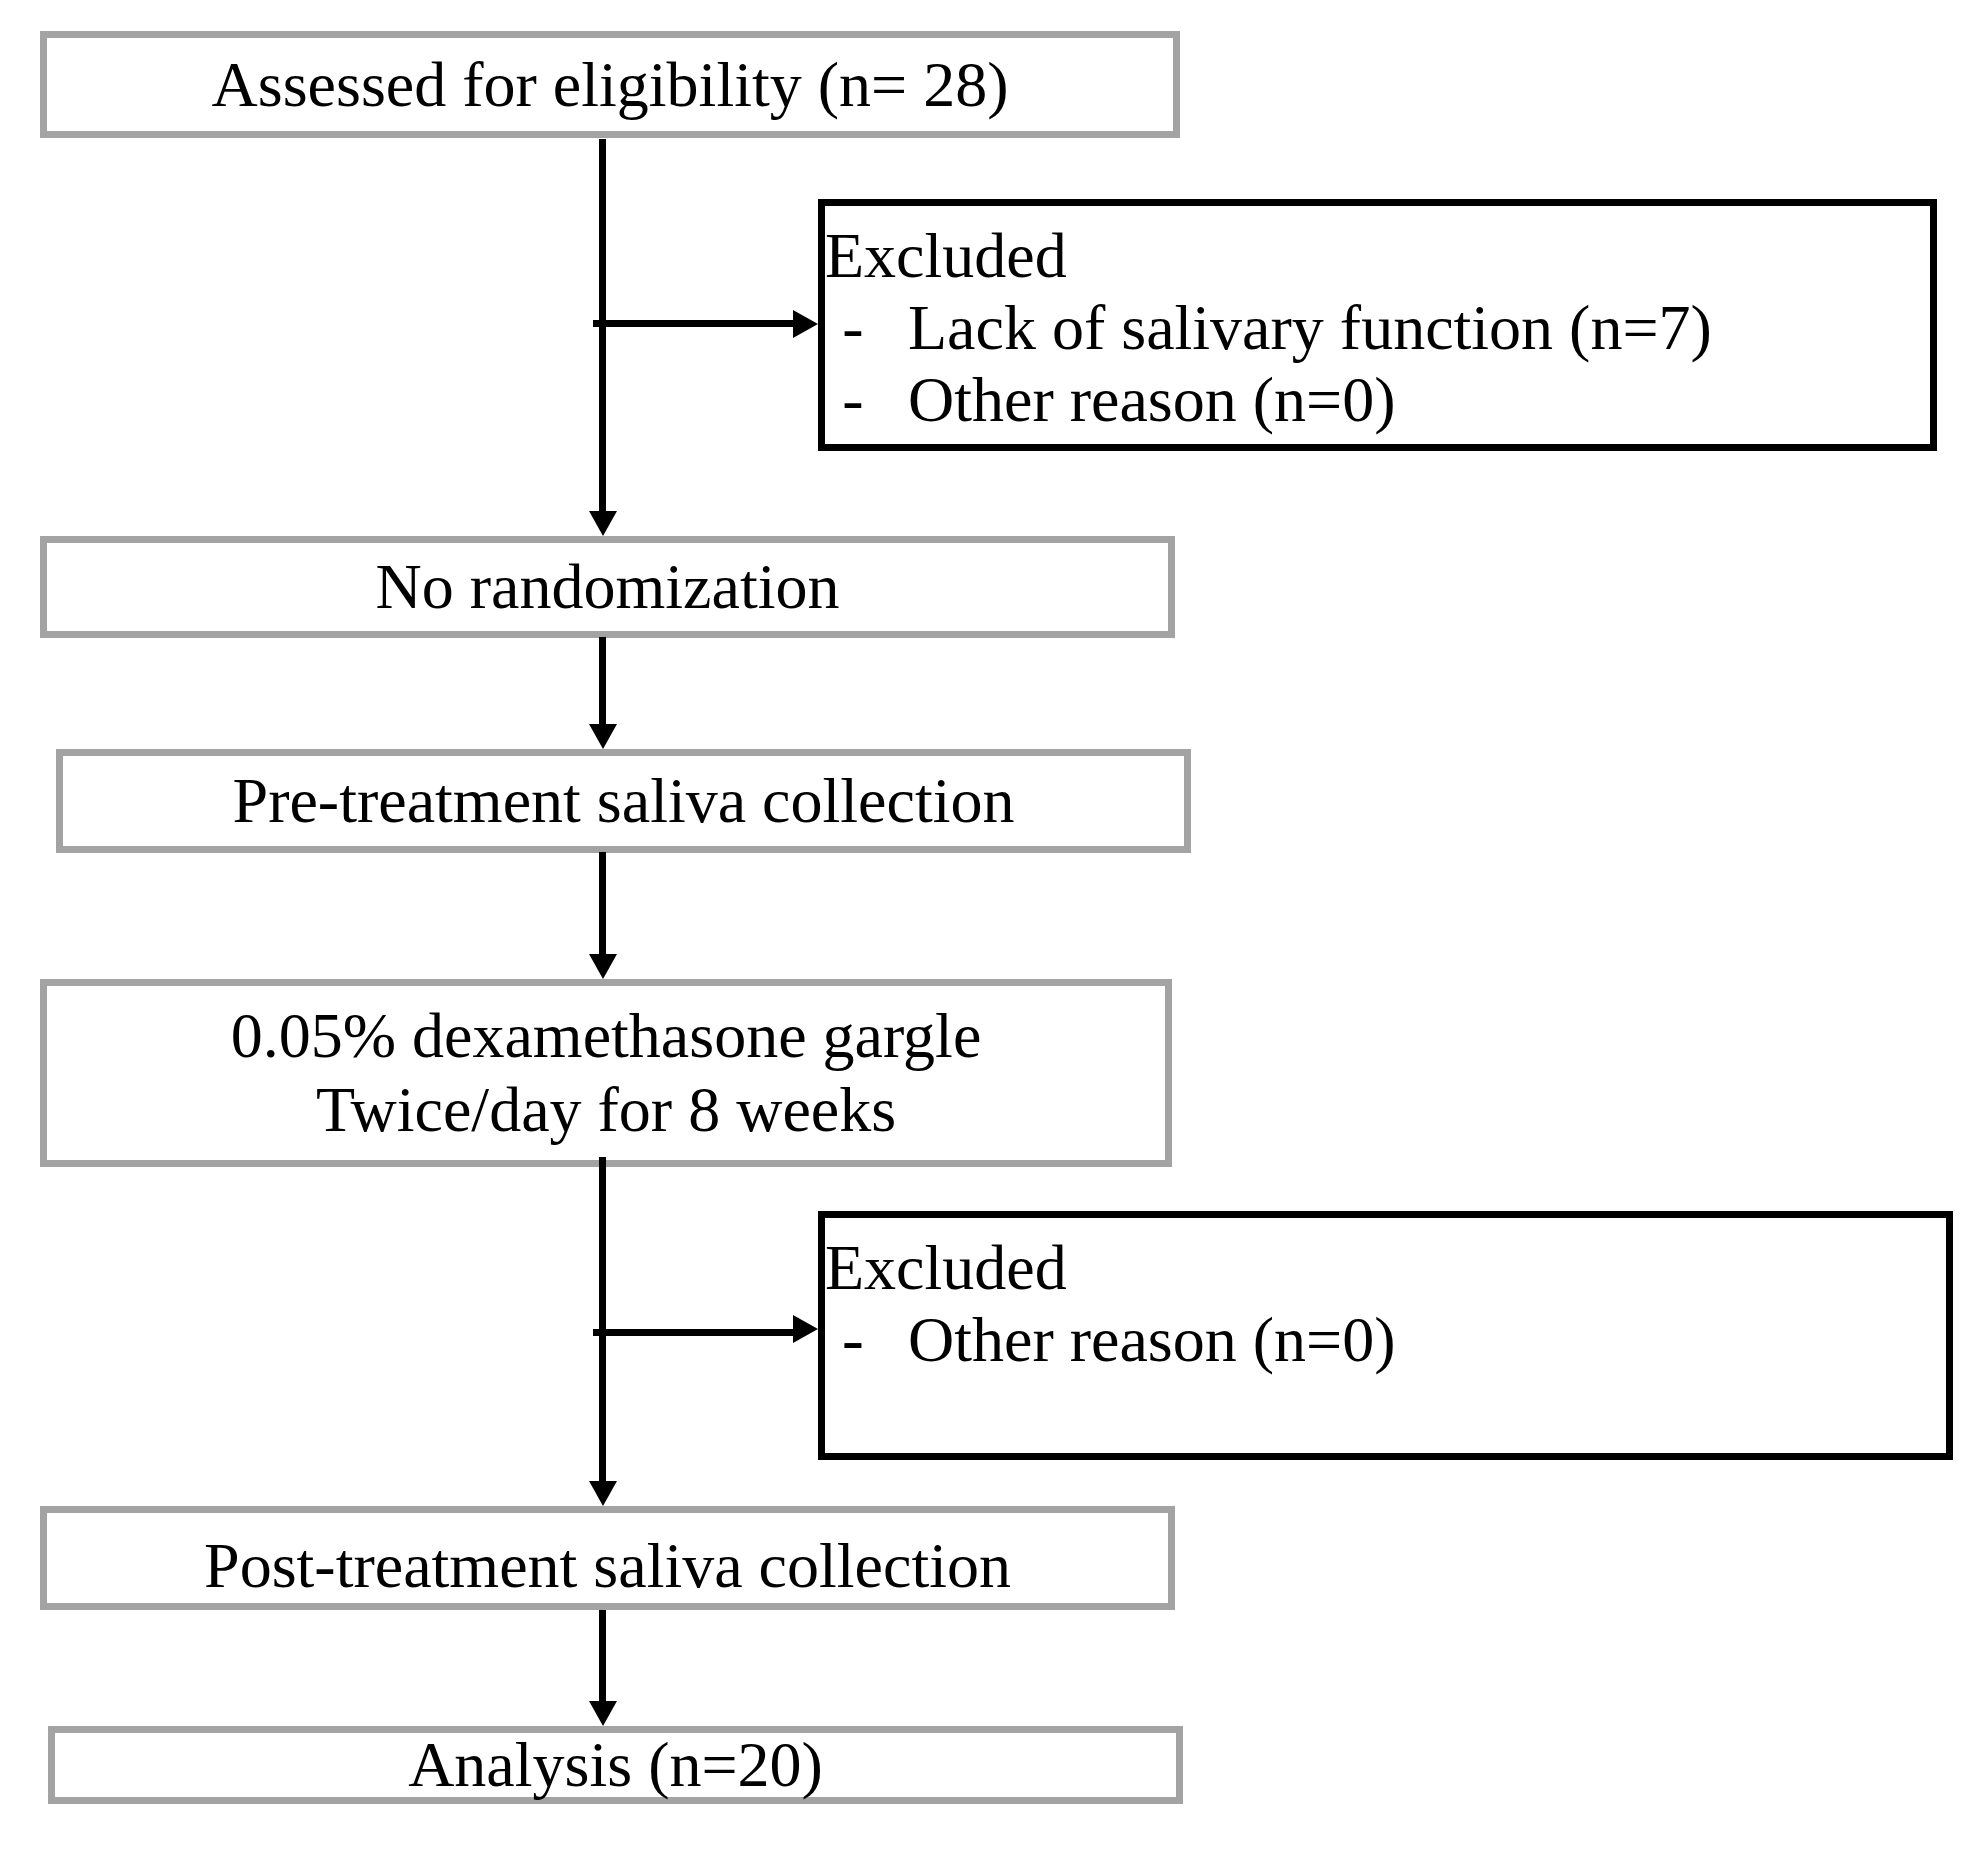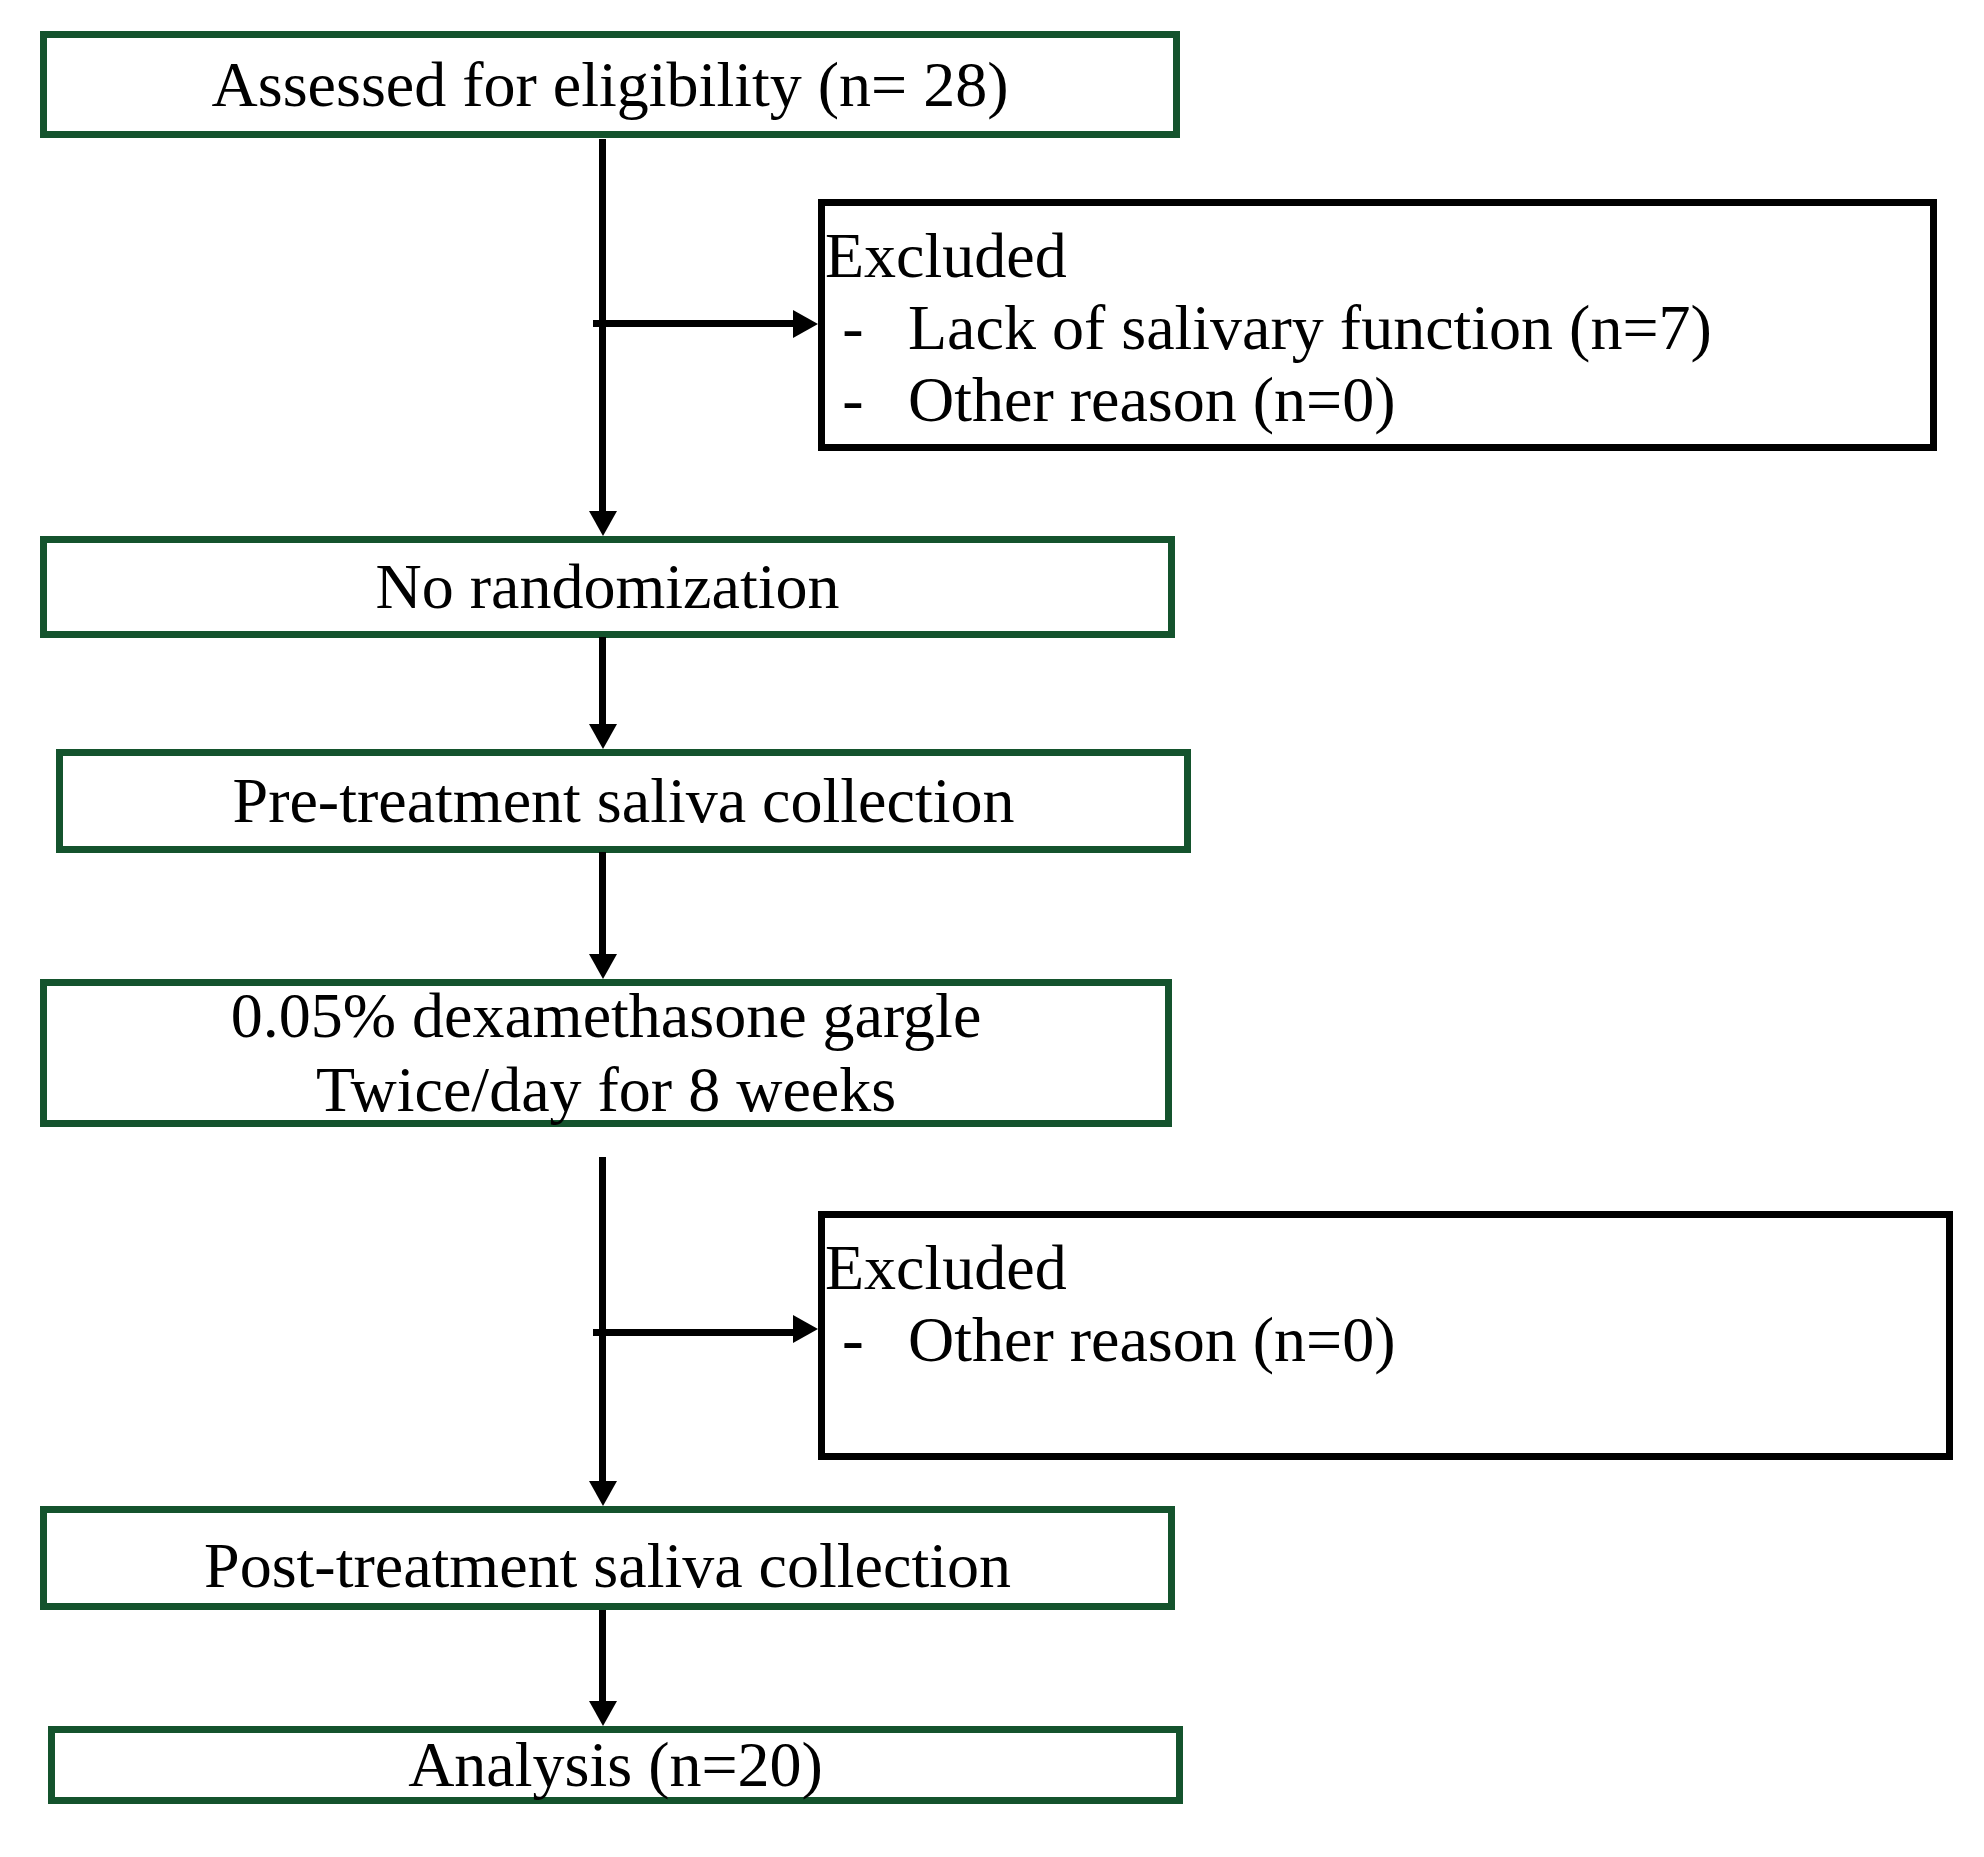--- a/index.html
+++ b/index.html
@@ -13,21 +13,21 @@
     height: 1857px;
     background: #ffffff;
     font-family: "Liberation Serif", "DejaVu Serif", serif;
     color: #000000;
     overflow: hidden;
   }
   .box {
     position: absolute;
     box-sizing: border-box;
     background: #ffffff;
-    border: 7px solid #14532d;
+    border: 7px solid #a3a3a3;
     display: flex;
     flex-direction: column;
     align-items: center;
     justify-content: center;
     text-align: center;
     font-size: 64px;
     line-height: 1.15;
   }
   .box .line { display: block; }
   .multiline .line { line-height: 74px; }
@@ -79,21 +79,21 @@
     height: 0;
     border-top: 14px solid transparent;
     border-bottom: 14px solid transparent;
     border-left: 25px solid #000000;
   }
   
   #box-assessed      { left: 40px;   top: 31px;   width: 1140px; height: 107px; }
   #box-excluded-1    { left: 818px; top: 199px;  width: 1119px; height: 252px; }
   #box-norandom      { left: 40px;   top: 536px;  width: 1135px; height: 102px; }
   #box-pretreatment  { left: 56px;   top: 749px; width: 1135px; height: 104px; }
-  #box-gargle        { left: 40px;   top: 979px; width: 1132px; height: 148px; align-items: center; }
+  #box-gargle        { left: 40px;   top: 979px; width: 1132px; height: 188px; align-items: center; }
   #box-excluded-2    { left: 818px; top: 1211px; width: 1135px; height: 249px; }
   #box-posttreatment { left: 40px;   top: 1506px; width: 1135px; height: 104px; justify-content: flex-end; }
   #box-analysis      { left: 48px;   top: 1726px; width: 1135px; height: 78px; }
 </style>
 </head>
 <body>
 
 <div class="canvas">
 
   <div class="box" id="box-assessed">

